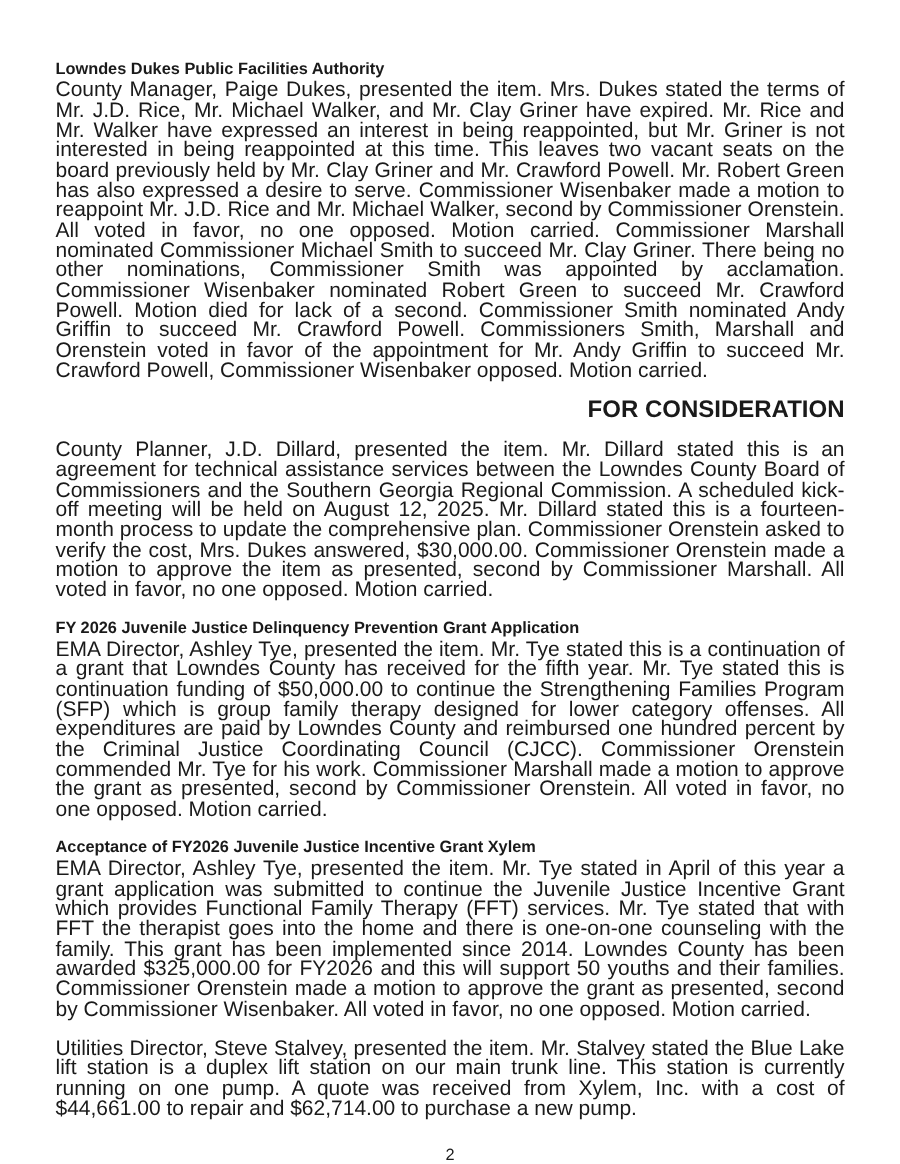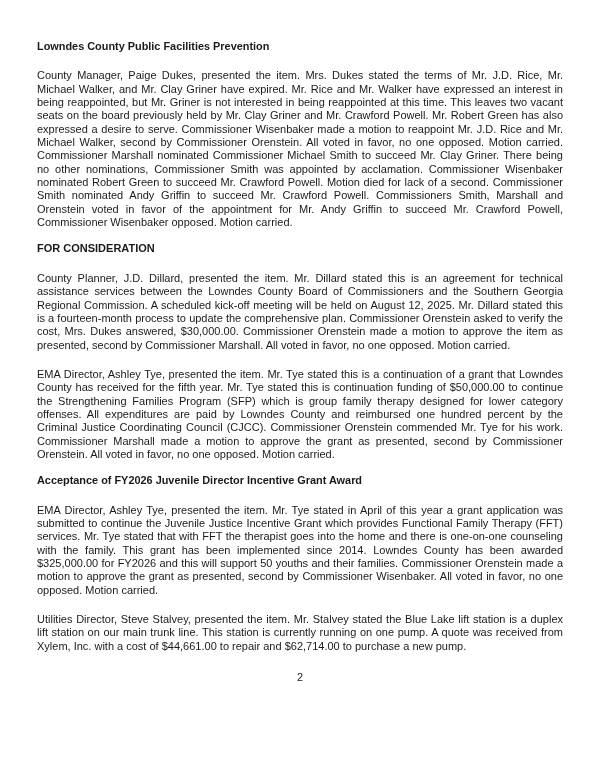--- a/index.html
+++ b/index.html
@@ -22,63 +22,65 @@
     background: #ffffff;
   }
   .doc-heading {
     font-size: 10.9px;
     font-weight: bold;
     margin: 0;
     line-height: 13.35px;
     color: #1a1a1a;
   }
   .doc-body {
-    font-size: 11px;
-    margin: 16px 0 13px 0;
+    font-size: 14px;
+    margin: 0 0 13px 0;
     line-height: 13.35px;
     text-align: justify;
     color: #1a1a1a;
   }
   .label-heading {
-    font-size: 11px;
+    font-size: 16px;
     font-weight: bold;
     margin: 0 0 13px 0;
     line-height: 13.35px;
     color: #1a1a1a;
+    text-align: right;
   }
   .page-number {
     margin-top: 18px;
     text-align: center;
     font-size: 10.9px;
     line-height: 13.35px;
     color: #1a1a1a;
   }
 </style>
 </head>
 <body>
 
 <div class="page">
 
   <section>
-    <h3 class="doc-heading">Lowndes County Public Facilities Prevention</h3>
+    <h3 class="doc-heading">Lowndes Dukes Public Facilities Authority</h3>
     <p class="doc-body">County Manager, Paige Dukes, presented the item. Mrs. Dukes stated the terms of Mr. J.D. Rice, Mr. Michael Walker, and Mr. Clay Griner have expired. Mr. Rice and Mr. Walker have expressed an interest in being reappointed, but Mr. Griner is not interested in being reappointed at this time. This leaves two vacant seats on the board previously held by Mr. Clay Griner and Mr. Crawford Powell. Mr. Robert Green has also expressed a desire to serve. Commissioner Wisenbaker made a motion to reappoint Mr. J.D. Rice and Mr. Michael Walker, second by Commissioner Orenstein. All voted in favor, no one opposed. Motion carried. Commissioner Marshall nominated Commissioner Michael Smith to succeed Mr. Clay Griner. There being no other nominations, Commissioner Smith was appointed by acclamation. Commissioner Wisenbaker nominated Robert Green to succeed Mr. Crawford Powell. Motion died for lack of a second. Commissioner Smith nominated Andy Griffin to succeed Mr. Crawford Powell. Commissioners Smith, Marshall and Orenstein voted in favor of the appointment for Mr. Andy Griffin to succeed Mr. Crawford Powell, Commissioner Wisenbaker opposed. Motion carried.</p>
   </section>
 
   <h3 class="label-heading">FOR CONSIDERATION</h3>
 
   <section>
     <p class="doc-body">County Planner, J.D. Dillard, presented the item. Mr. Dillard stated this is an agreement for technical assistance services between the Lowndes County Board of Commissioners and the Southern Georgia Regional Commission. A scheduled kick-off meeting will be held on August 12, 2025. Mr. Dillard stated this is a fourteen-month process to update the comprehensive plan. Commissioner Orenstein asked to verify the cost, Mrs. Dukes answered, $30,000.00. Commissioner Orenstein made a motion to approve the item as presented, second by Commissioner Marshall. All voted in favor, no one opposed. Motion carried.</p>
   </section>
 
   <section>
+    <h3 class="doc-heading">FY 2026 Juvenile Justice Delinquency Prevention Grant Application</h3>
     <p class="doc-body">EMA Director, Ashley Tye, presented the item. Mr. Tye stated this is a continuation of a grant that Lowndes County has received for the fifth year. Mr. Tye stated this is continuation funding of $50,000.00 to continue the Strengthening Families Program (SFP) which is group family therapy designed for lower category offenses. All expenditures are paid by Lowndes County and reimbursed one hundred percent by the Criminal Justice Coordinating Council (CJCC). Commissioner Orenstein commended Mr. Tye for his work. Commissioner Marshall made a motion to approve the grant as presented, second by Commissioner Orenstein. All voted in favor, no one opposed. Motion carried.</p>
   </section>
 
   <section>
-    <h3 class="doc-heading">Acceptance of FY2026 Juvenile Director Incentive Grant Award</h3>
+    <h3 class="doc-heading">Acceptance of FY2026 Juvenile Justice Incentive Grant Xylem</h3>
     <p class="doc-body">EMA Director, Ashley Tye, presented the item. Mr. Tye stated in April of this year a grant application was submitted to continue the Juvenile Justice Incentive Grant which provides Functional Family Therapy (FFT) services. Mr. Tye stated that with FFT the therapist goes into the home and there is one-on-one counseling with the family. This grant has been implemented since 2014. Lowndes County has been awarded $325,000.00 for FY2026 and this will support 50 youths and their families. Commissioner Orenstein made a motion to approve the grant as presented, second by Commissioner Wisenbaker. All voted in favor, no one opposed. Motion carried.</p>
   </section>
 
   <section>
     <p class="doc-body">Utilities Director, Steve Stalvey, presented the item. Mr. Stalvey stated the Blue Lake lift station is a duplex lift station on our main trunk line. This station is currently running on one pump. A quote was received from Xylem, Inc. with a cost of $44,661.00 to repair and $62,714.00 to purchase a new pump.</p>
   </section>
 
   <div class="page-number">2</div>
 
 </div>

